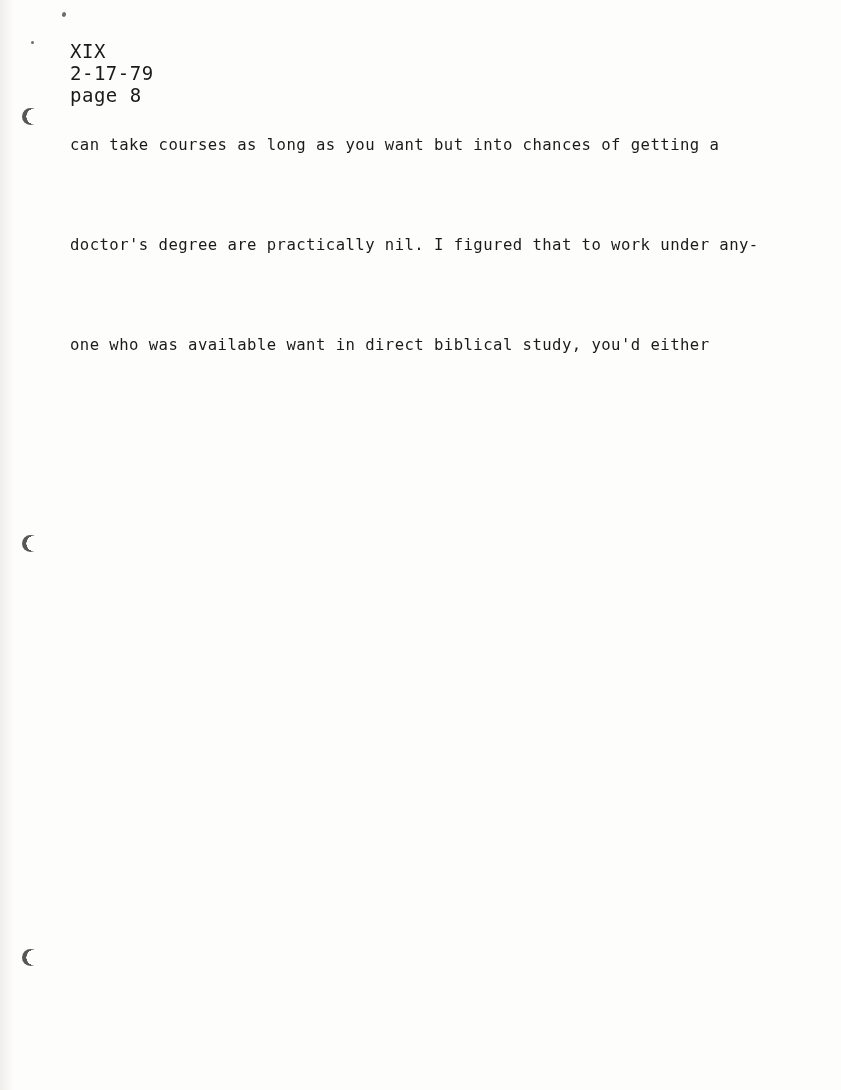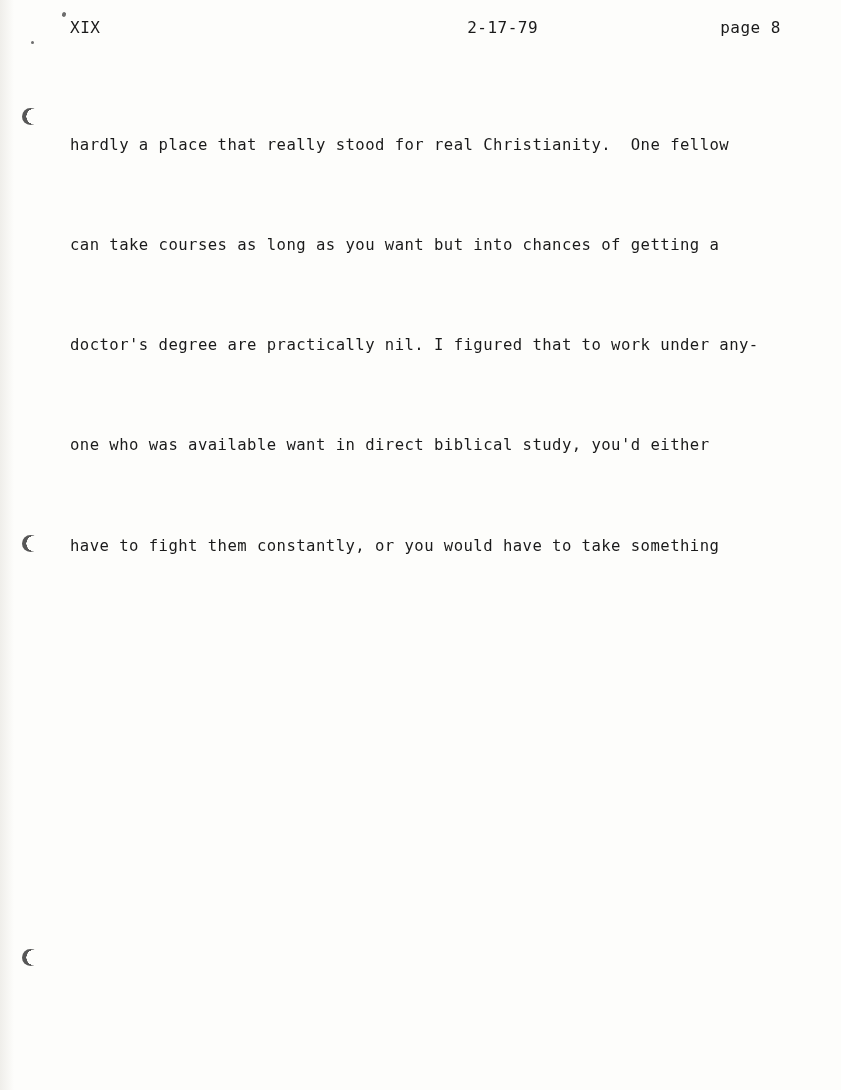--- a/index.html
+++ b/index.html
@@ -24,30 +24,31 @@
   .page::before {
     content: "";
     position: absolute;
     left: 0; top: 0; bottom: 0;
     width: 14px;
     background: linear-gradient(to right, #efeeea, #fdfdfb);
     pointer-events: none;
   }
   .header {
     position: absolute;
-    top: 18px;
+    top: 40px;
     left: 70px;
     right: 60px;
     display: flex;
-    font-size: 16px;
+    font-size: 19px;
     letter-spacing: 0.5px;
+    flex-direction: column;
   }
   .header .h-left { width: 215px; }
-  .header .h-mid { flex: 1; text-align: center; }
-  .header .h-right { text-align: right; white-space: nowrap; }
+  .header .h-mid { flex: 1; }
+  .header .h-right { text-align: left; white-space: nowrap; }
 
   .body-text {
     position: absolute;
     top: 62px;
     left: 70px;
     width: 730px;
     font-size: 15.6px;
     line-height: 33.4px;
     letter-spacing: 0.45px;
     white-space: pre-wrap;
@@ -93,25 +94,23 @@
   <div class="hole h2"></div>
   <div class="hole h3"></div>
 
   <div class="header">
     <div class="h-left">XIX</div>
     <div class="h-mid">2-17-79</div>
     <div class="h-right">page 8</div>
   </div>
 
   <div class="body-text">
-    <div class="line">hardly a place that really stood for real Christianity.  One fellow</div>
     <div class="line">can take courses as long as you want but into chances of getting a</div>
     <div class="line">doctor's degree are practically nil. I figured that to work under any-</div>
     <div class="line">one who was available want in direct biblical study, you'd either</div>
-    <div class="line">have to fight them constantly, or you would have to take something</div>
     
     
     
     
     
     
     
     
     
     

